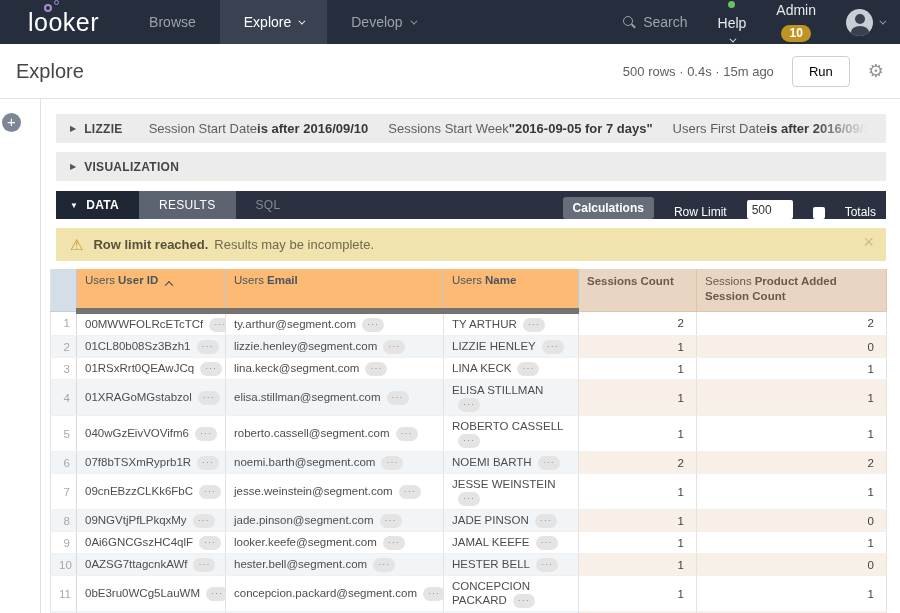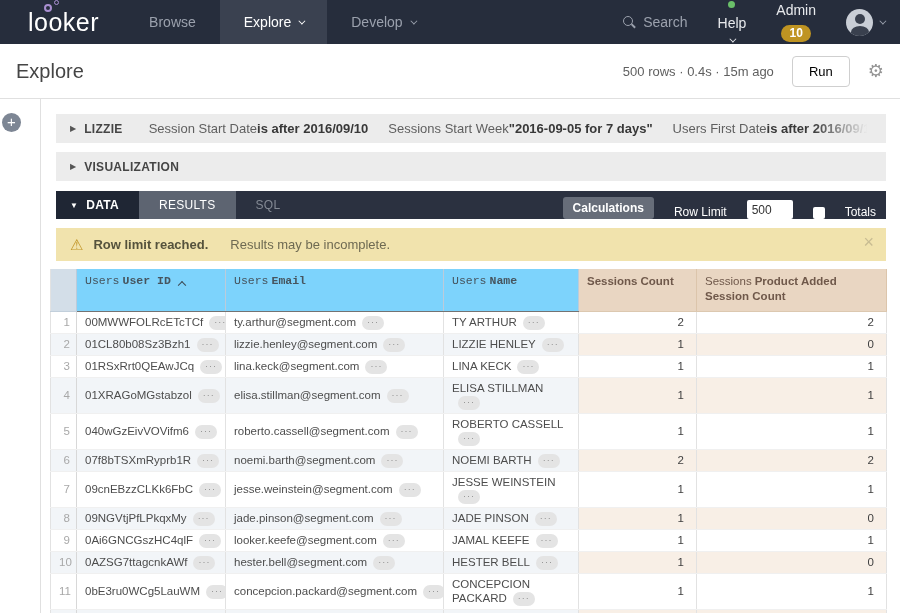--- a/index.html
+++ b/index.html
@@ -74,29 +74,29 @@
      border-radius:3px; padding:4px 10px; cursor:pointer; font-family:inherit; }
   .rl-label { color:#fff; }
   .rl-input { width:46px; height:19px; border:none; border-radius:2px; font-size:12px; padding:0 5px;
      font-family:inherit; color:#333; }
   .checkbox { width:12px; height:12px; background:#fff; border-radius:2px; display:inline-block; cursor:pointer; }
 
   
   .warning { margin:9px 0 0 56px; width:830px; height:33px; background:#f1e3ad;
      display:flex; align-items:center; padding:0 14px; font-size:13px; color:#6e6a52; position:relative; }
   .warn-icon { color:#c39729; font-size:15px; margin-right:10px; }
-  .warn-title { font-weight:bold; color:#55523c; margin-right:22px; }
+  .warn-title { font-weight:bold; color:#55523c; margin-right:6px; }
   .warn-close { position:absolute; right:12px; top:4px; font-size:18px; color:#c8bc92; cursor:pointer; }
 
   
   .tablewrap { margin:8px 0 0 50px; width:836px; }
   table { border-collapse:collapse; width:836px; table-layout:fixed; }
   th, td { font-size:11.5px; }
   thead th { height:42px; text-align:left; vertical-align:top; padding:5px 8px; font-weight:normal; }
-  th.dim-h { background:#7dd3fc; color:#46555f; border-right:1px solid #bccbda; border-bottom:1px solid #737373; cursor:pointer;font-family:Liberation Mono, monospace; }
+  th.dim-h { background:#fdba74; color:#46555f; border-right:1px solid #bccbda; border-bottom:6px solid #737373; cursor:pointer; }
   th.meas-h { background:#e9d6c2; color:#6f584a; border-right:1px solid #dcc5ab; border-bottom:1px solid #dcc8b0; cursor:pointer; }
   th.num-h { background:#d3dee8; border-right:1px solid #bccbda; border-bottom:1px solid #c2cfdb; }
   th b { margin-left:3px; }
   .hwrap { line-height:15px; }
   .count-col .hwrap { max-width:64px;font-weight:bold; }
   .caret-up { display:inline-block; width:6px; height:6px; border-left:1.5px solid #3d4a54;
      border-top:1.5px solid #3d4a54; transform:rotate(45deg) translate(3px,3px); margin-left:8px; }
 
   td { border-right:1px solid #e2e2e2; border-bottom:1px solid #f0f0f0; padding:3px 8px;
       color:#4d4d4d; line-height:14px; }

